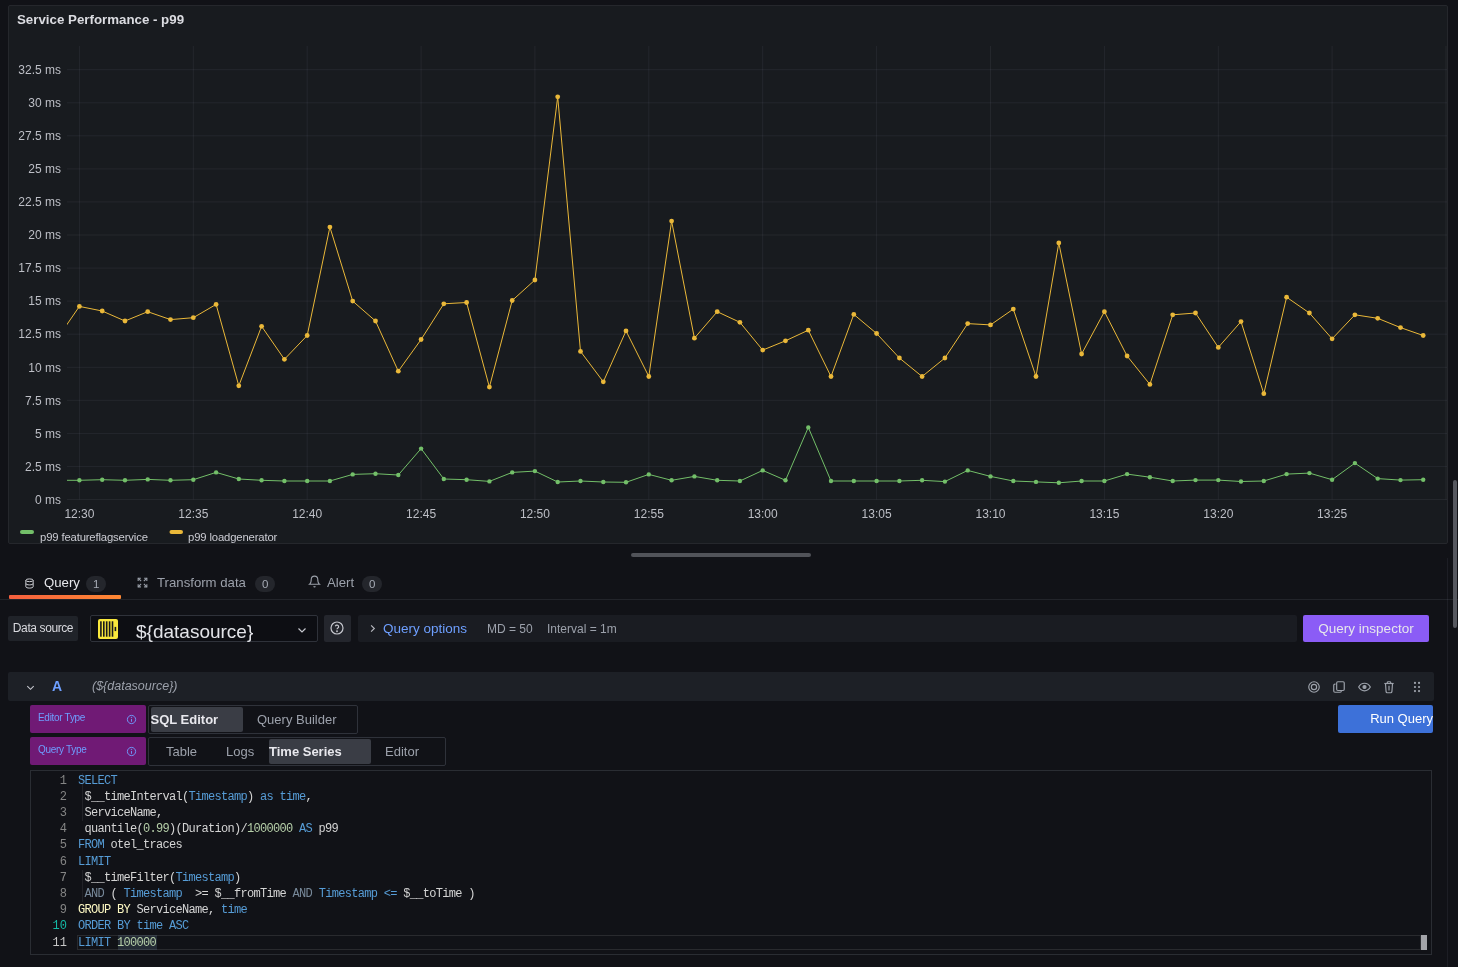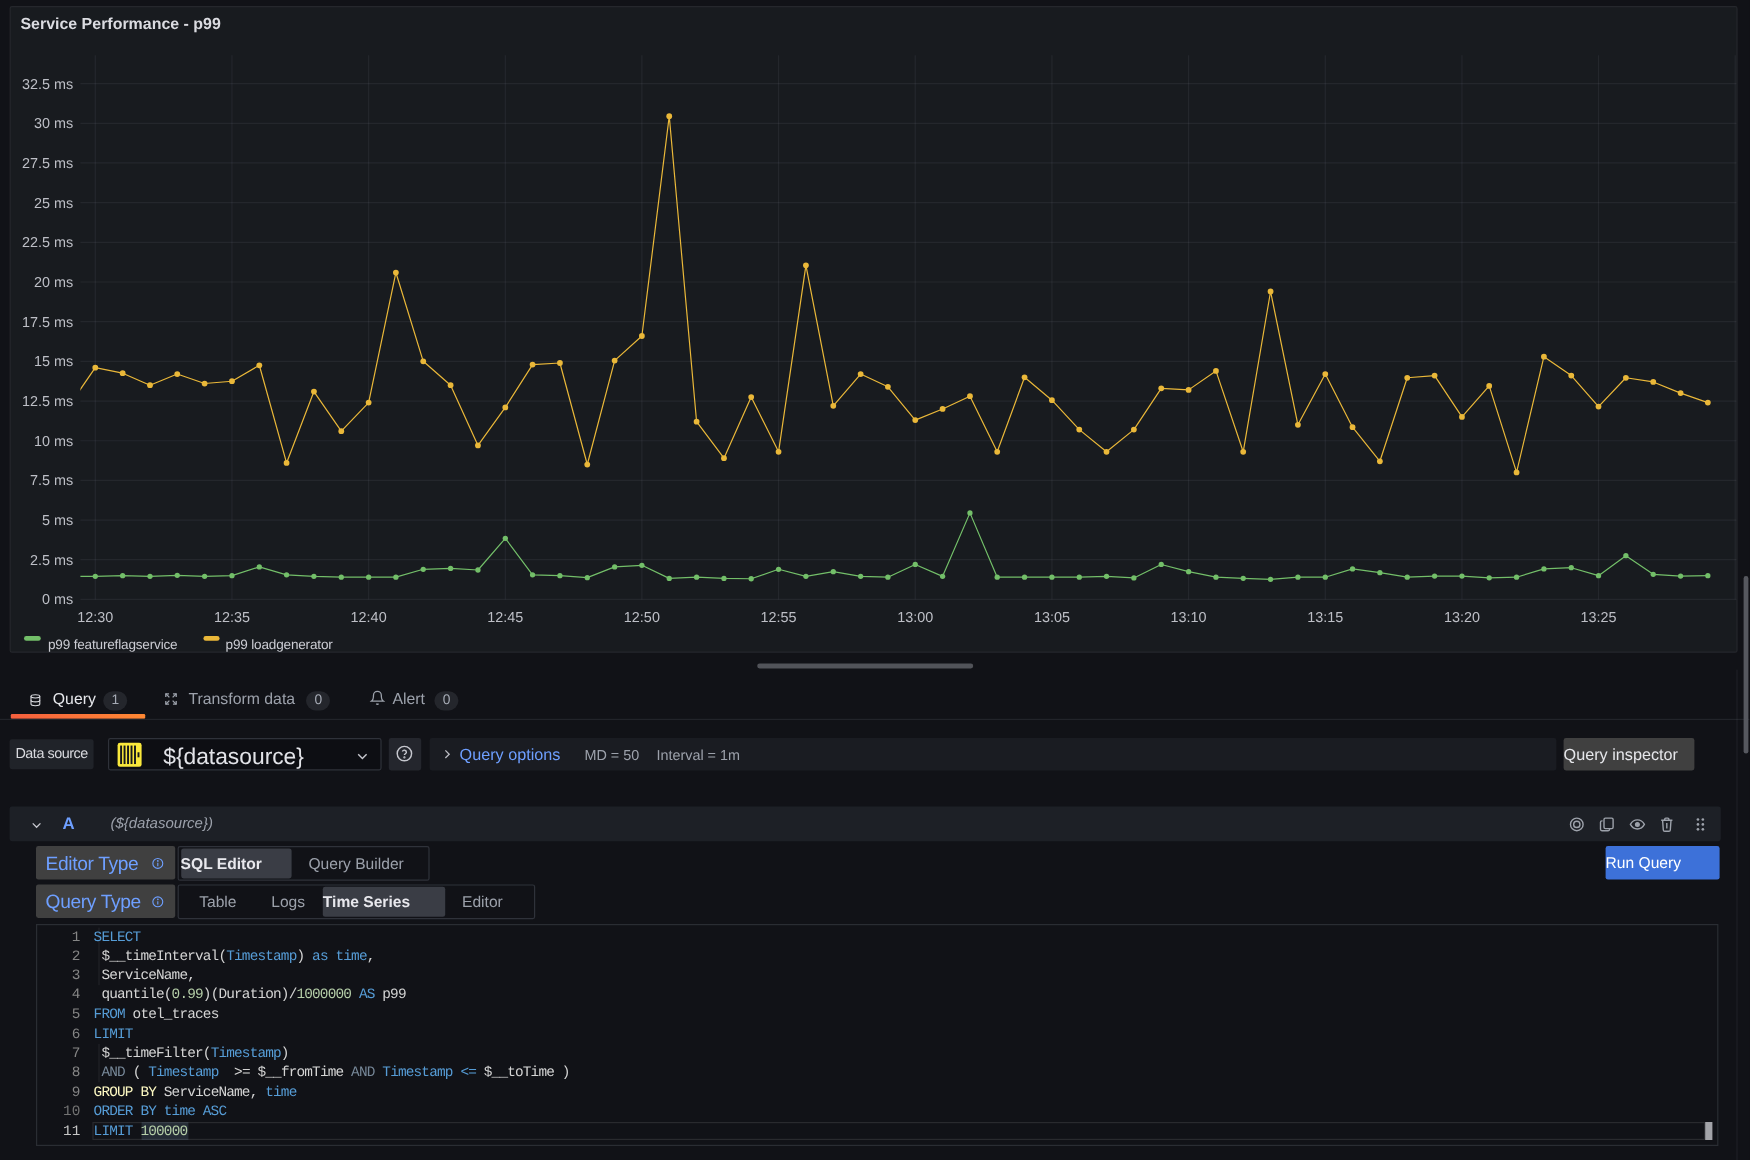--- a/index.html
+++ b/index.html
@@ -11,22 +11,22 @@
 .ptitle { position:absolute; left:8px; top:6px; font-size:13.3px; font-weight:600;
   color:#DBDCE1; letter-spacing:0; }
 #splitter { position:absolute; left:631px; top:553px; width:180px; height:4px;
   border-radius:2px; background:#515359; }
 .badge { display:inline-block; background:#24262C; color:#A6ABB5; font-size:11.5px;
   border-radius:9px; padding:1px 7px; height:16px; line-height:14px; vertical-align:1px; }
 .tabtxt { font-size:13.2px; font-weight:500; }
 #tabunderline { position:absolute; left:9px; top:595px; width:112px; height:3.5px;
   background:linear-gradient(90deg,#F55F3E,#FF8833); border-radius:1px; }
 #tabdivider { position:absolute; left:0; top:599px; width:1458px; height:1px; background:#22242A; }
-.lbl { position:absolute; background:#404040; border-radius:2px; color:#6E9FFF;
-  font-size:16px; font-weight:500; letter-spacing:-0.3px; }
+.lbl { position:absolute; background:#701a75; border-radius:2px; color:#6E9FFF;
+  font-size:10px; font-weight:500; letter-spacing:-0.3px; }
 .radio { position:absolute; background:#111217; border:1px solid #2F323A; border-radius:2px; }
 .chip { position:absolute; background:#3A3D45; border-radius:2px; color:#E8E8ED;
   font-weight:700; font-size:13px; }
 .ropt { position:absolute; color:#9CA1AB; font-size:13px; font-weight:500; }
 .lnum { position:absolute; width:37px; left:30px; text-align:right; height:16.2px;
   line-height:16.2px; font-family:"Liberation Mono",monospace; font-size:12px; }
 .cline { position:absolute; left:78px; height:16.2px; line-height:16.2px; white-space:pre;
   font-family:"Liberation Mono",monospace; font-size:12px; letter-spacing:-0.7px; color:#D4D4D4; }
 .cline i { font-style:normal; }
 svg { display:block; }
@@ -278,21 +278,21 @@
     </svg>
 </div>
 <div class="abs" style="left:358px;top:615px;width:939px;height:27px;background:#1A1C22;border-radius:2px">
   <svg class="abs" style="left:9px;top:8px" width="11" height="11" viewBox="0 0 24 24" fill="none" stroke="#B9BAC1" stroke-width="2.4">
       <path d="M9 5l7 7-7 7"></path>
     </svg>
   <div class="abs" style="left:25px;top:6px;font-size:13.5px;font-weight:500;color:#6E9FFF">Query options</div>
   <div class="abs" style="left:129px;top:7px;font-size:12px;color:#9CA1AB">MD = 50</div>
   <div class="abs" style="left:189px;top:7px;font-size:12px;color:#9CA1AB">Interval = 1m</div>
 </div>
-<div class="abs" style="left:1303px;top:615px;width:109px;height:27px;background:#404040;border-radius:2px;color:#E6E7EB;font-size:13.5px;font-weight:500;line-height:27px;">Query inspector</div>
+<div class="abs" style="left:1303px;top:615px;width:126px;height:27px;background:#8b5cf6;border-radius:2px;color:#E6E7EB;font-size:13.5px;font-weight:500;line-height:27px;text-align:center">Query inspector</div>
 
 <div class="abs" style="left:8px;top:672px;width:1426px;height:29px;background:#1D2026;border-radius:2px">
   <svg class="abs" style="left:17px;top:10px" width="11" height="11" viewBox="0 0 24 24" fill="none" stroke="#C6C7CE" stroke-width="2.4">
       <path d="M5 9l7 7 7-7"></path>
     </svg>
   <div class="abs" style="left:44px;top:6px;font-size:14px;font-weight:600;color:#6E9FFF">A</div>
   <div class="abs" style="left:84px;top:7px;font-size:12.5px;font-style:italic;color:#9CA1AB">(${datasource})</div>
   <svg class="abs" style="left:1299px;top:8px" width="14" height="14" viewBox="0 0 24 24" fill="none" stroke="#9DA2AB" stroke-width="2">
       <circle cx="12" cy="12" r="9"></circle>
       <circle cx="12" cy="12" r="4.5"></circle>
@@ -340,21 +340,21 @@
       <path d="M12 11v6"></path>
       <circle cx="12" cy="7.5" r="0.6" fill="#6E9FFF"></circle>
     </svg>
 </div>
 <div class="radio" style="left:148px;top:736.5px;width:298px;height:29px"></div>
 <div class="ropt" style="left:166px;top:744px">Table</div>
 <div class="ropt" style="left:226px;top:744px">Logs</div>
 <div class="chip" style="left:269px;top:738.5px;width:102px;height:25px;line-height:25px">Time Series</div>
 <div class="ropt" style="left:385px;top:744px">Editor</div>
 
-<div class="abs" style="left:1338px;top:705px;width:95px;height:28px;background:#3D71D9;border-radius:2px;color:#FFFFFF;font-size:13px;font-weight:500;line-height:28px;text-align:left">Run Query</div>
+<div class="abs" style="left:1338px;top:705px;width:95px;height:28px;background:#3D71D9;border-radius:2px;color:#FFFFFF;font-size:13px;font-weight:500;line-height:28px;text-align:right">Run Query</div>
 
 <div class="abs" style="left:30px;top:770px;width:1402px;height:185px;border:1px solid #2A2D33;background:#111217"></div>
 <div class="abs" style="left:82px;top:772.5px;width:1px;height:48.6px;background:rgba(255,255,255,0.07)"></div>
 <div class="abs" style="left:82px;top:869.7px;width:1px;height:32.4px;background:rgba(255,255,255,0.07)"></div>
 <div class="abs" style="left:77px;top:934.5px;width:1344px;height:15.5px;border:1px solid rgba(255,255,255,0.10)"></div>
 <div class="abs" style="left:117.5px;top:934.7px;width:39.6px;height:15.2px;background:rgba(173,214,255,0.13)"></div>
 <div class="lnum" style="top:772.5px;color:#858585">1</div>
 <div class="cline" style="top:772.5px"><i style="color:#569CD6">SELECT</i></div>
 <div class="lnum" style="top:788.7px;color:#858585">2</div>
 <div class="cline" style="top:788.7px">&nbsp;$__timeInterval(<i style="color:#569CD6">Timestamp</i>)&nbsp;<i style="color:#569CD6">as&nbsp;time</i>,</div>
@@ -365,20 +365,20 @@
 <div class="lnum" style="top:837.3px;color:#858585">5</div>
 <div class="cline" style="top:837.3px"><i style="color:#569CD6">FROM</i>&nbsp;otel_traces</div>
 <div class="lnum" style="top:853.5px;color:#858585">6</div>
 <div class="cline" style="top:853.5px"><i style="color:#569CD6">LIMIT</i></div>
 <div class="lnum" style="top:869.7px;color:#858585">7</div>
 <div class="cline" style="top:869.7px">&nbsp;$__timeFilter(<i style="color:#569CD6">Timestamp</i>)</div>
 <div class="lnum" style="top:885.9px;color:#858585">8</div>
 <div class="cline" style="top:885.9px">&nbsp;<i style="color:#778899">AND</i>&nbsp;(&nbsp;<i style="color:#569CD6">Timestamp</i>&nbsp;&nbsp;&gt;=&nbsp;$__fromTime&nbsp;<i style="color:#778899">AND</i>&nbsp;<i style="color:#569CD6">Timestamp</i>&nbsp;<i style="color:#569CD6">&lt;=</i>&nbsp;$__toTime&nbsp;)</div>
 <div class="lnum" style="top:902.1px;color:#858585">9</div>
 <div class="cline" style="top:902.1px"><i style="color:#fef9c3">GROUP&nbsp;BY</i>&nbsp;ServiceName,&nbsp;<i style="color:#569CD6">time</i></div>
-<div class="lnum" style="top:918.3px;color:#737373">10</div>
+<div class="lnum" style="top:918.3px;color:#14b8a6">10</div>
 <div class="cline" style="top:918.3px"><i style="color:#569CD6">ORDER&nbsp;BY&nbsp;time&nbsp;ASC</i></div>
 <div class="lnum" style="top:934.5px;color:#C6C6C6">11</div>
 <div class="cline" style="top:934.5px"><i style="color:#569CD6">LIMIT</i>&nbsp;<i style="color:#B5CEA8">100000</i></div>
 <div class="abs" style="left:1421px;top:934.5px;width:6px;height:15.5px;background:#A2A3A8"></div>
 
 <div class="abs" style="left:1447px;top:558px;width:1px;height:409px;background:rgba(204,204,220,0.07)"></div>
 <div class="abs" style="left:1452.5px;top:480px;width:4.5px;height:148px;border-radius:2px;background:#56585F"></div>
 
 </body></html>

